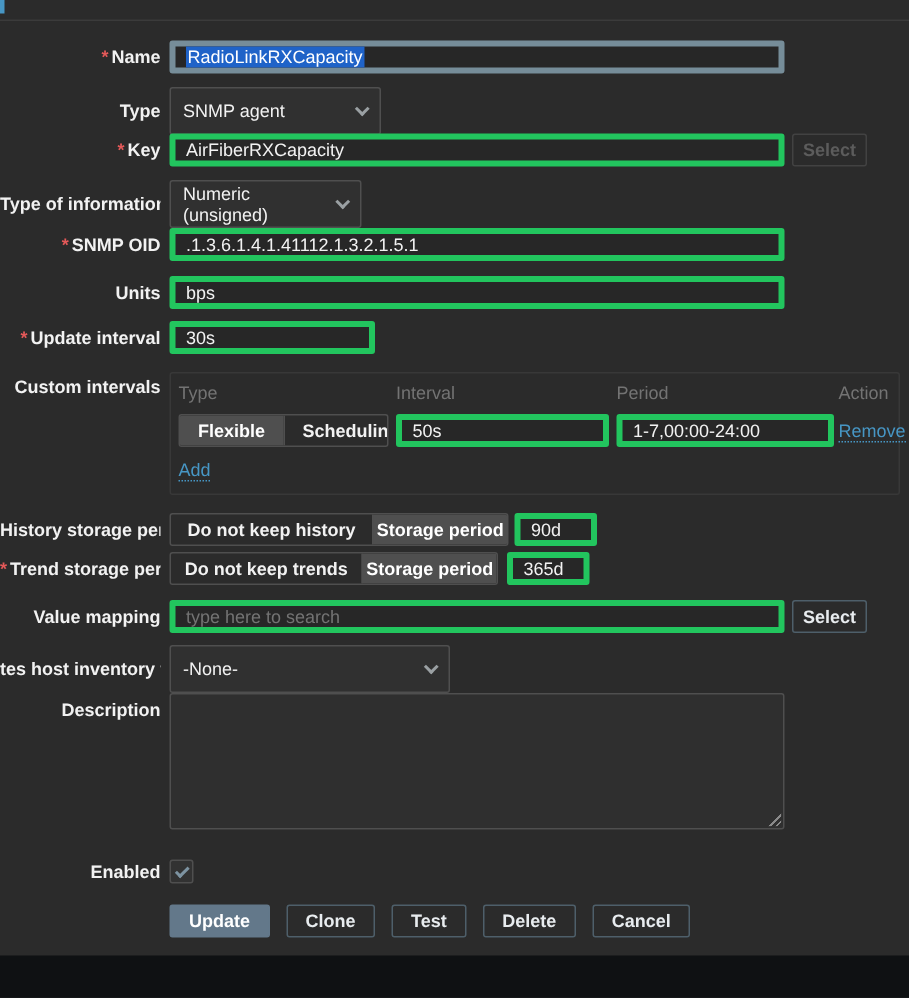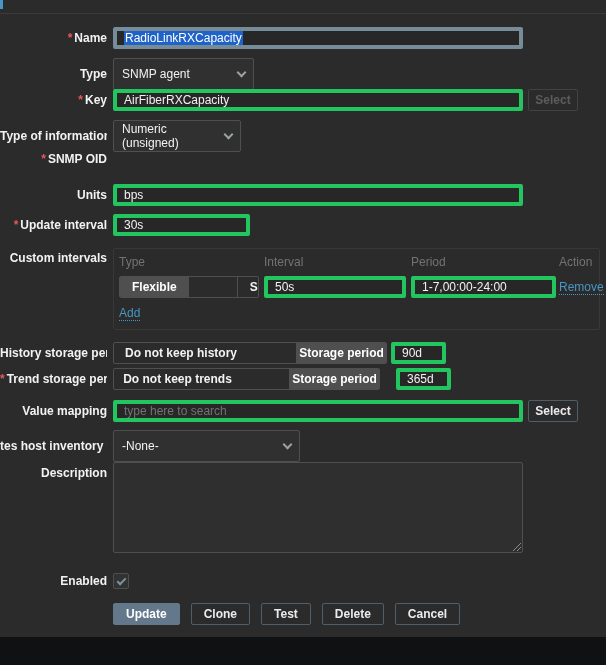--- a/index.html
+++ b/index.html
@@ -37,21 +37,21 @@
     transform:rotate(45deg); margin-top:-4px; flex:none; margin-left:10px; }
 
   .btn {
     height:22px; border:1px solid #4e5f6a; border-radius:2px; background:transparent;
     color:#e8ecef; font-weight:700; display:flex; align-items:center; justify-content:center;
     padding:0 12px; cursor:pointer; font-size:12px; font-family:inherit;
   }
   .btn.primary { background:#63788a; border-color:#63788a; color:#ffffff; }
   .btn.disabled { color:#5c5c5c; border-color:#424242; cursor:default; }
 
-  .seg { display:flex; border:1px solid #4f4f4f; border-radius:2px; overflow:hidden; height:22px;gap:48px; }
+  .seg { display:flex; border:1px solid #4f4f4f; border-radius:2px; overflow:hidden; height:22px; }
   .seg .opt {
     display:flex; align-items:center; justify-content:center; font-weight:700;
     color:#f2f2f2; padding:0 12px; background:transparent; cursor:pointer; white-space:nowrap;
   }
   .seg .opt.on { background:#4f4f4f; color:#ffffff; }
   .seg .opt + .opt { border-left:1px solid #4f4f4f; }
 
   .ci-block { position:absolute; left:113px; top:248px; width:487px; border:1px solid #383838;
     border-radius:2px; padding:6px 5px 8px 5px; }
   .ci-head { display:flex; color:#737373; margin-bottom:7px; }
@@ -114,20 +114,23 @@
   <div class="row" style="top:120px">
     <div class="lbl"><span>Type of information</span></div>
     <div class="select" style="width:128px">
       <span>Numeric (unsigned)</span>
       <span class="chev"></span>
     </div>
   </div>
 
   <div class="row" style="top:152px">
     <div class="lbl"><span class="req">*</span><span>SNMP OID</span></div>
+    <div class="tbox" style="width:410px">
+      <span>.1.3.6.1.4.1.41112.1.3.2.1.5.1</span>
+    </div>
   </div>
 
   <div class="row" style="top:184px">
     <div class="lbl"><span>Units</span></div>
     <div class="tbox" style="width:410px">
       <span>bps</span>
     </div>
   </div>
 
   <div class="row" style="top:214px">
@@ -182,21 +185,21 @@
       <span>90d</span>
     </div>
   </div>
 
   <div class="row" style="top:368px">
     <div class="lbl"><span class="req">*</span><span>Trend storage period</span></div>
     <div class="seg">
       <div class="opt" style="width:127px">Do not keep trends</div>
       <div class="opt on" style="width:90px">Storage period</div>
     </div>
-    <div class="tbox" style="width:55px; margin-left:16px">
+    <div class="tbox" style="width:55px; margin-left:6px">
       <span>365d</span>
     </div>
   </div>
 
   <div class="row" style="top:400px">
     <div class="lbl"><span>Value mapping</span></div>
     <div class="tbox" style="width:410px">
       <span class="placeholder">type here to search</span>
     </div>
     <div class="btn" style="margin-left:5px; width:50px">Select</div>

